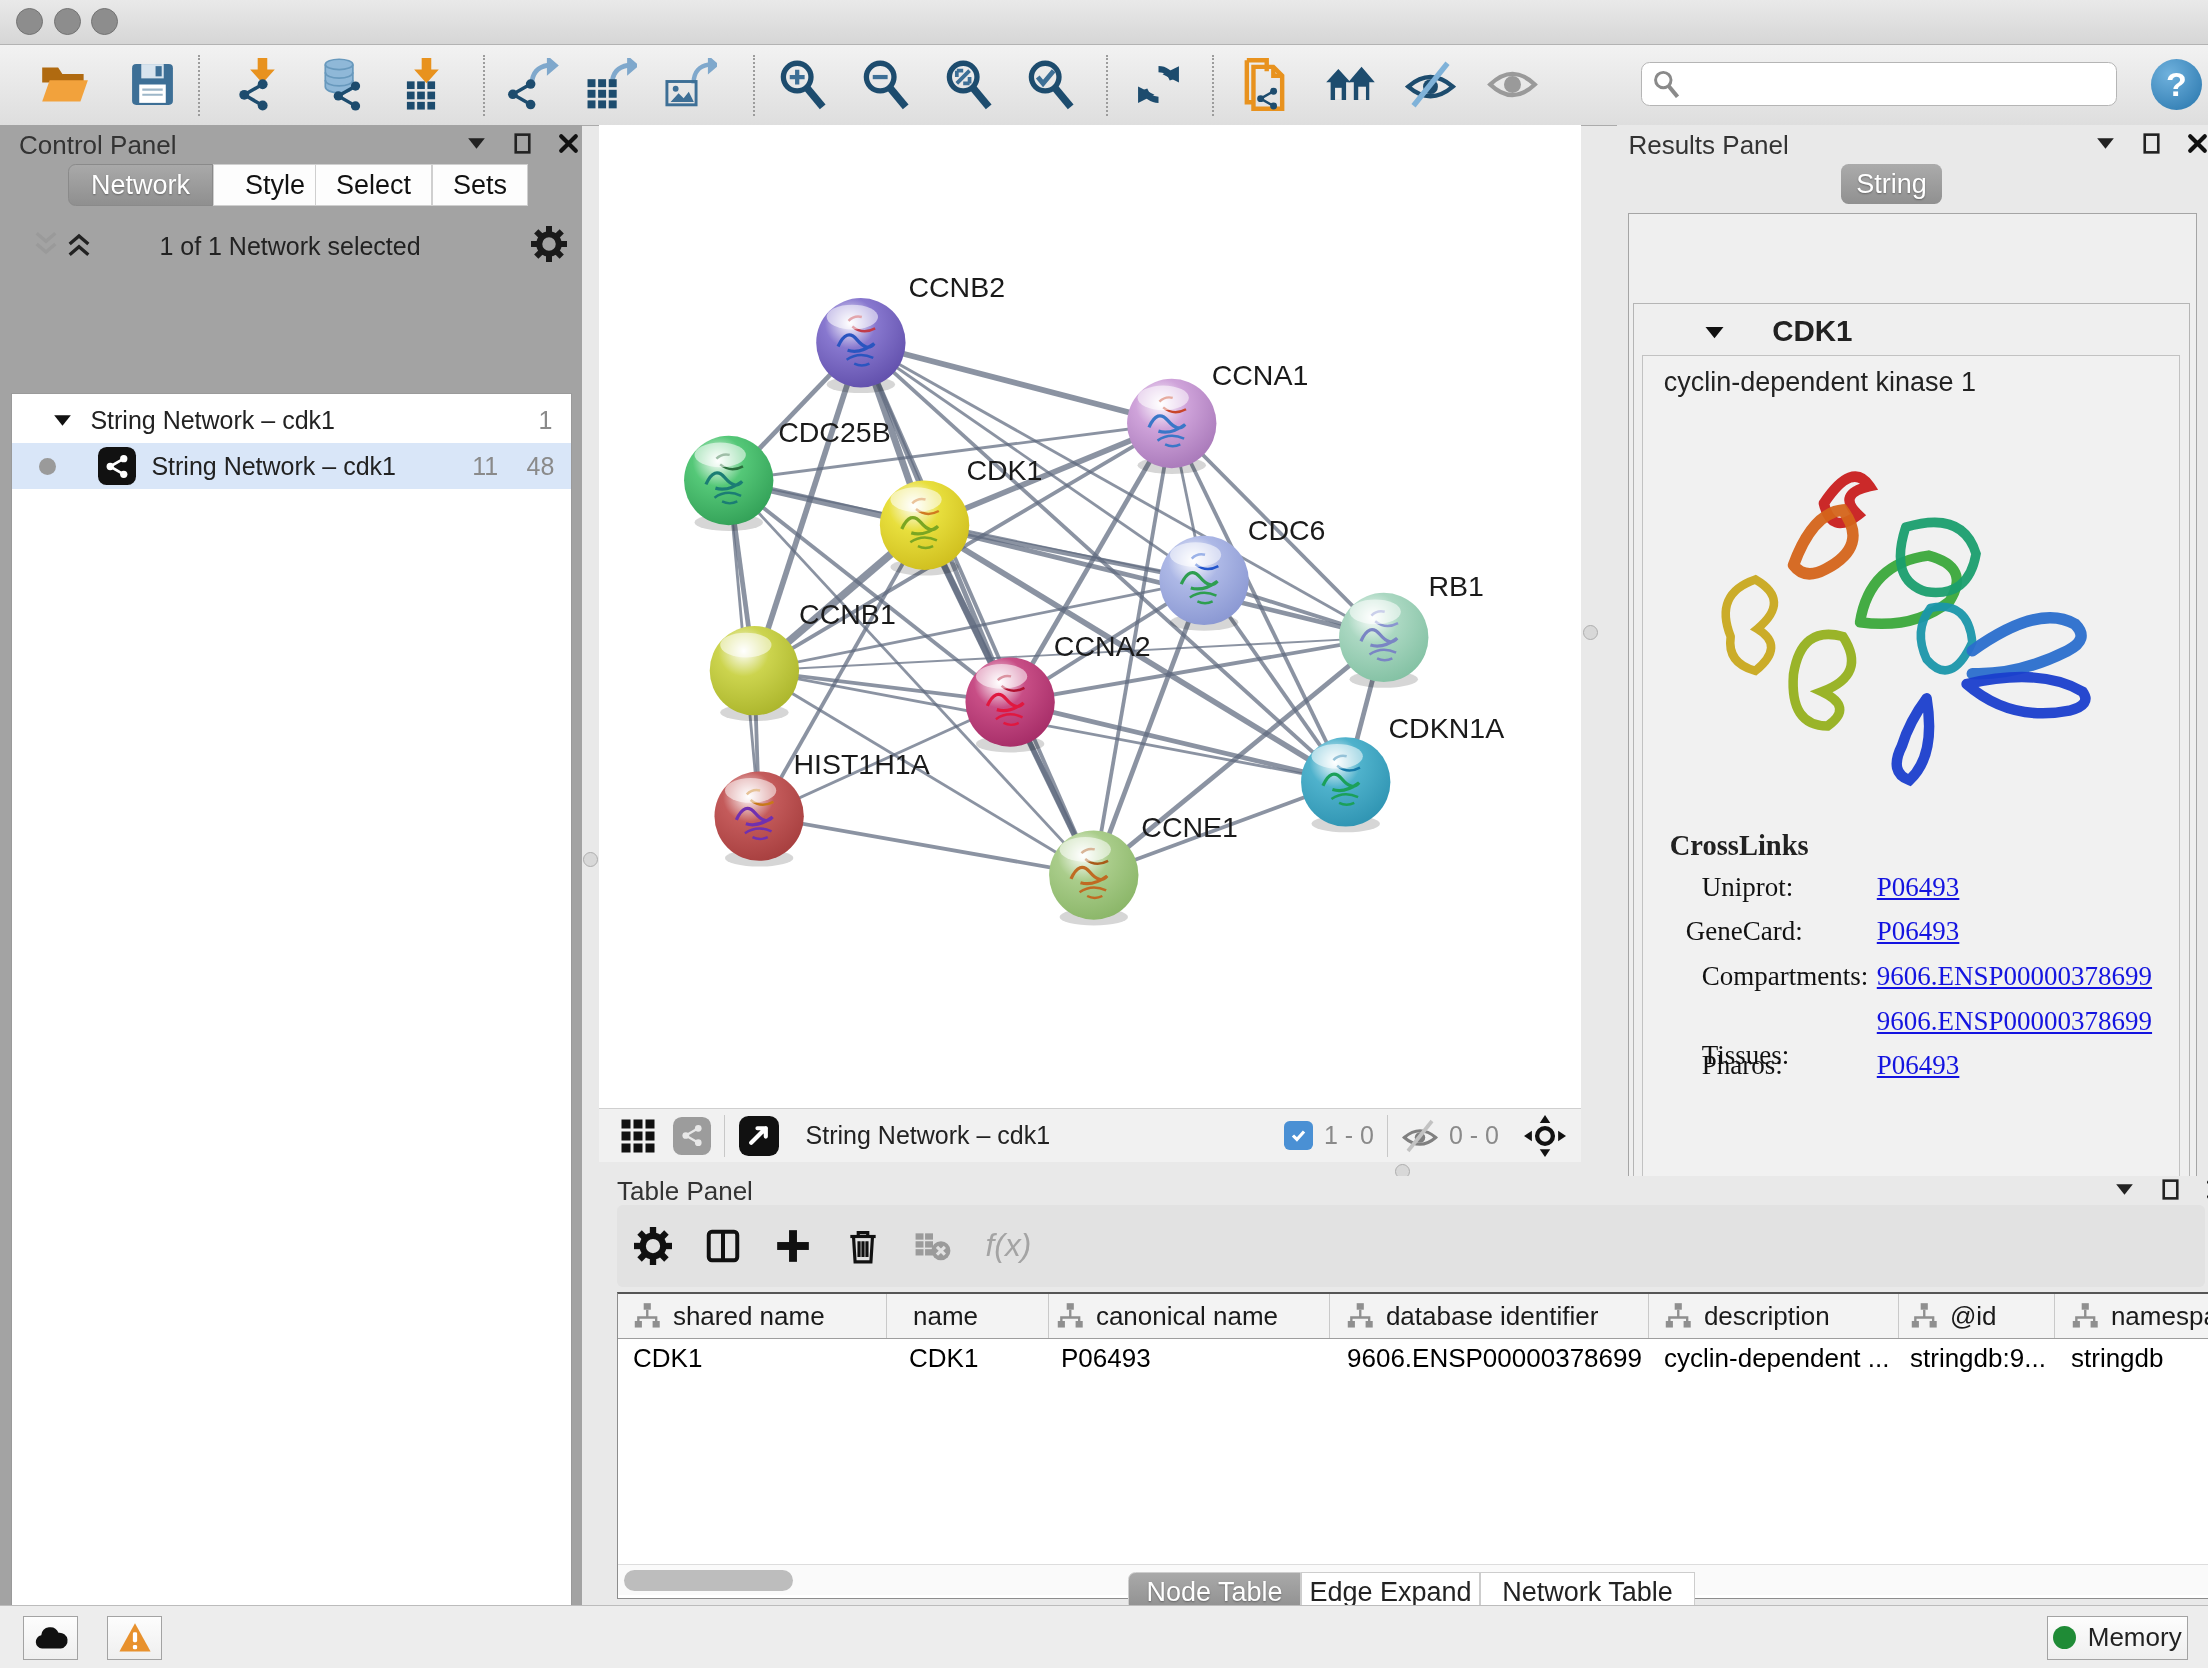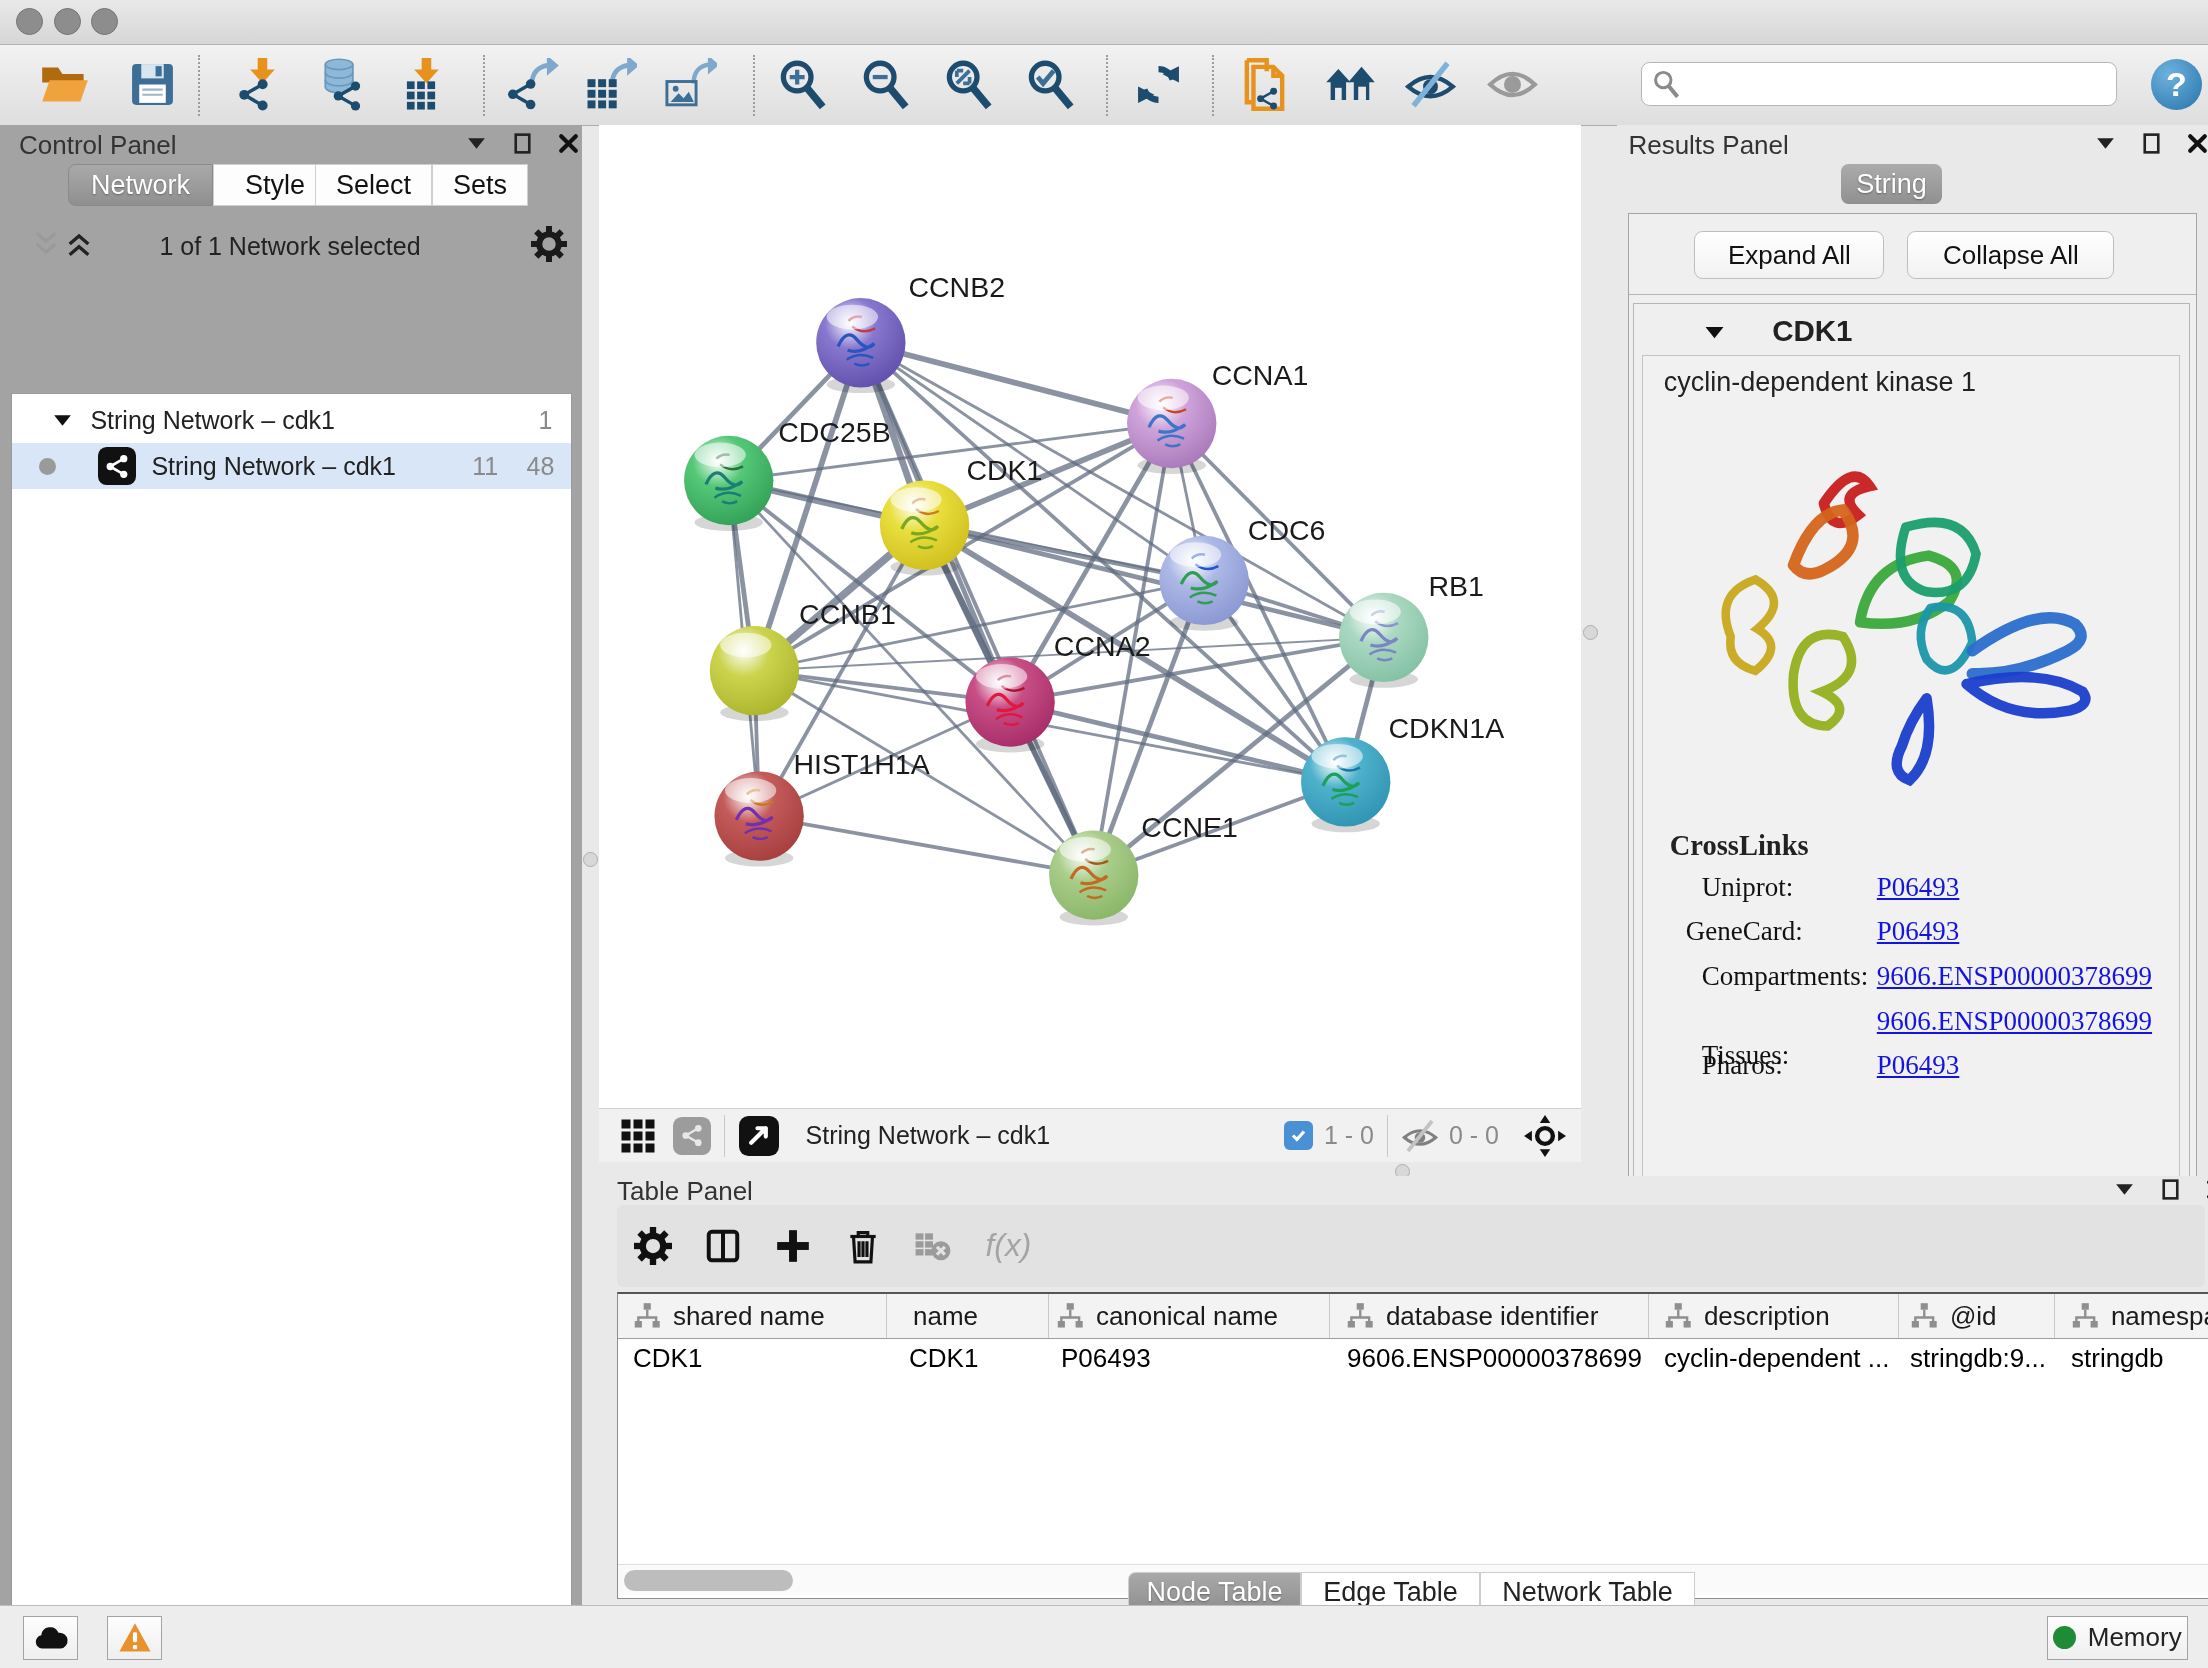--- a/index.html
+++ b/index.html
@@ -734,28 +734,20 @@
       </svg>
     <svg class="ic" width="25" height="25" color="#111" viewBox="0 0 26 26">
         <use href="#i-closex" width="26" height="26"></use>
       </svg>
   </div>
   <div class="graytab abs" style="left:224px;top:39px;width:101px;height:40px">
       <span>String</span>
     </div>
 
   <div class="abs rbox" style="left:11.4px;top:88px;width:567px;height:997px">
-    <div class="abs" style="left:0;top:0;width:100%;height:80px;border-bottom:1.9px solid #b5b5b5">
-      <div class="btn abs" style="left:65px;top:17px;width:188px;height:46px">
-          <span>Expand All</span>
-        </div>
-      <div class="btn abs" style="left:278px;top:17px;width:205px;height:46px">
-          <span>Collapse All</span>
-        </div>
-    </div>
     <div class="abs" style="left:3.8px;top:89px;width:555px;height:898px;border:1.9px solid #b5b5b5;background:#efefef">
       <svg class="ic abs" style="left:67px;top:15px" width="27" height="27" color="#111" viewBox="0 0 28 28">
           <use href="#i-tridown" width="28" height="28"></use>
         </svg>
       <div class="abs" style="left:138px;top:9.5px;font-size:29.5px;font-weight:bold">CDK1</div>
       <div class="abs" style="left:7.6px;top:51px;width:536px;height:837px;border:1.9px solid #c2c2c2;background:#f1f1f1">
         <div class="abs" style="left:21px;top:11.4px;font-size:27px">cyclin-dependent kinase 1</div>
         <svg id="ribbon-svg" class="abs" style="left:38px;top:57px" width="457" height="409" viewBox="0 0 480 430">
             <path d="M150 95 q 30 -45 48 -18 q -35 8 -12 30 q -28 22 -36 -12" fill="none" stroke="#c81e1e" stroke-width="11" stroke-linecap="round" opacity="0.95"></path>
             <path d="M118 160 q 20 -55 52 -58 q 28 38 -18 62 q -22 12 -34 -4" fill="none" stroke="#d4641a" stroke-width="12" stroke-linecap="round" opacity="0.95"></path>
@@ -874,21 +866,21 @@
     <div class="tdv" style="left:1453px">stringdb</div>
 
     <div class="abs" style="left:0;top:270px;width:100%;height:30px;background:#fafafa;border-top:1px solid #ddd">
       <div class="abs" style="left:5.7px;top:4.8px;width:169px;height:21px;background:#bdbdbd;border-radius:10.5px"></div>
     </div>
   </div>
   <div class="btab sel" style="left:538px;width:173px">
       <span>Node Table</span>
     </div>
   <div class="btab" style="left:711px;width:179px">
-      <span>Edge Table</span>
+      <span>Edge Expand</span>
     </div>
   <div class="btab" style="left:890px;width:215px">
       <span>Network Table</span>
     </div>
 </div>
 
 <div class="abs" id="status-bar">
   <div class="sbtn abs" style="left:23px;width:55px">
     <svg class="ic" width="36" height="36" color="#111" viewBox="0 0 38 38">
         <use href="#i-cloud" width="38" height="38"></use>

